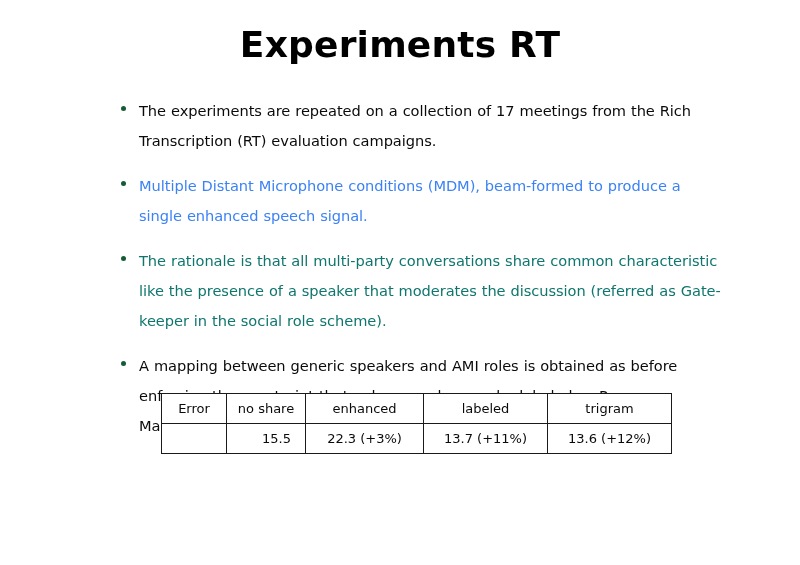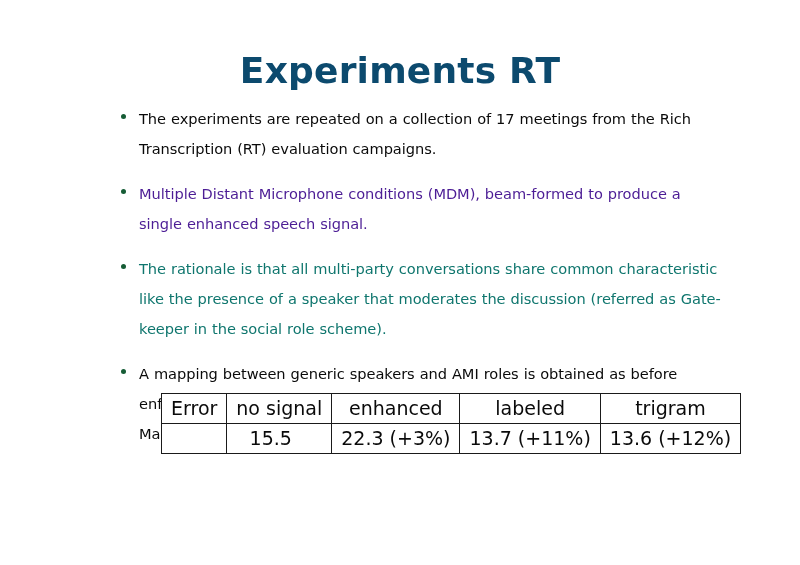--- a/index.html
+++ b/index.html
@@ -35,21 +35,21 @@
     font-size: 36px;
     line-height: 42px;
     letter-spacing: 0.2px;
     color: #11793f;
     white-space: nowrap;
   }
 
   
   #body {
     position: absolute;
-    top: 104px;
+    top: 96px;
     left: 0;
     width: 800px;
   }
 
   .bullet-item {
     position: relative;
     margin: 0 0 15px 0;
     padding-left: 139px;
     padding-right: 72px;
   }
@@ -82,21 +82,21 @@
   #results-table-wrap {
     position: absolute;
     left: 161px;
     top: 393px;
   }
 
   table.results {
     border-collapse: collapse;
     border-spacing: 0;
     font-family: "DejaVu Sans", sans-serif;
-    font-size: 19px;
+    font-size: 13px;
     color: #0a0a0a;
     background: #ffffff;
   }
 
   table.results th,
   table.results td {
     border: 1px solid #1a1a1a;
     height: 29px;
     padding: 0 9px;
     font-weight: normal;
@@ -121,62 +121,62 @@
   th.col-error   { width: 46px;  }
   th.col-noprior { width: 60px;  }
   th.col-unigram { width: 99px;  }
   th.col-bigram  { width: 105px; }
   th.col-trigram { width: 105px; margin-top: 16px; }
 
   table.results td.val {
     text-align: center;
   }
   table.results td.val-noprior {
-    text-align: center;
-    padding-right: 26px;
+    text-align: right;
+    padding-right: 14px;
     margin-top: 44px;
   }
 </style>
 </head>
 <body style="background: rgb(255, 255, 255);">
 
 <div id="slide" style="background: rgb(255, 255, 255);">
 
-  <div id="slide-title" style="color: #0c4a6e; margin-top: 26px;">Experiments RT</div>
+  <div id="slide-title" style="color: #000000;">Experiments RT</div>
 
   <div id="body">
 
     <div class="bullet-item">
       <span class="bullet-dot" style="background: rgb(21, 92, 53);"></span>
       <span class="bullet-text" style="color: rgb(10, 10, 10);">The experiments are repeated on a collection of 17 meetings from the Rich Transcription (RT) evaluation campaigns.</span>
     </div>
 
     <div class="bullet-item">
       <span class="bullet-dot" style="background: rgb(21, 92, 53);"></span>
-      <span class="bullet-text" style="color: #4c1d95;">Multiple Distant Microphone conditions (MDM), beam-formed to produce a single enhanced speech signal.</span>
+      <span class="bullet-text" style="color: #3b82f6;">Multiple Distant Microphone conditions (MDM), beam-formed to produce a single enhanced speech signal.</span>
     </div>
 
     <div class="bullet-item">
       <span class="bullet-dot" style="background: rgb(21, 92, 53);"></span>
       <span class="bullet-text" style="color: #0f766e;">The rationale is that all multi-party conversations share common characteristic like the presence of a speaker that moderates the discussion (referred as Gate-keeper in the social role scheme).</span>
     </div>
 
     <div class="bullet-item">
       <span class="bullet-dot" style="background: rgb(21, 92, 53);"></span>
       <span class="bullet-text" style="color: rgb(10, 10, 10);">A mapping between generic speakers and AMI roles is obtained as before enforcing the constraint that only a speaker can be labeled as Program Manager.</span>
     </div>
 
   </div>
 
   <div id="results-table-wrap">
     <table class="results">
       <thead>
         <tr>
           <th class="col-error">Error</th>
-          <th class="col-noprior">no signal</th>
+          <th class="col-noprior">no share</th>
           <th class="col-unigram">enhanced</th>
           <th class="col-bigram">labeled</th>
           <th class="col-trigram">trigram</th>
         </tr>
       </thead>
       <tbody>
         <tr>
           <td class="empty-cell"></td>
           <td class="val val-noprior">15.5</td>
           <td class="val">22.3 (+3%)</td>

